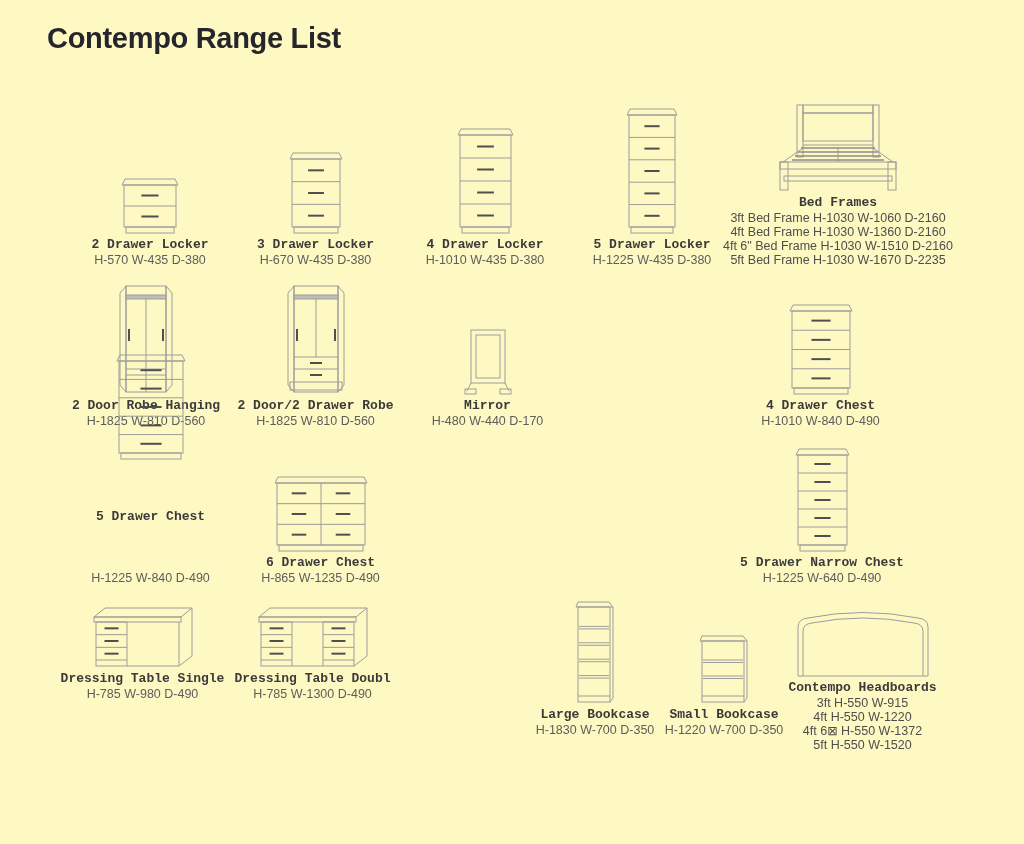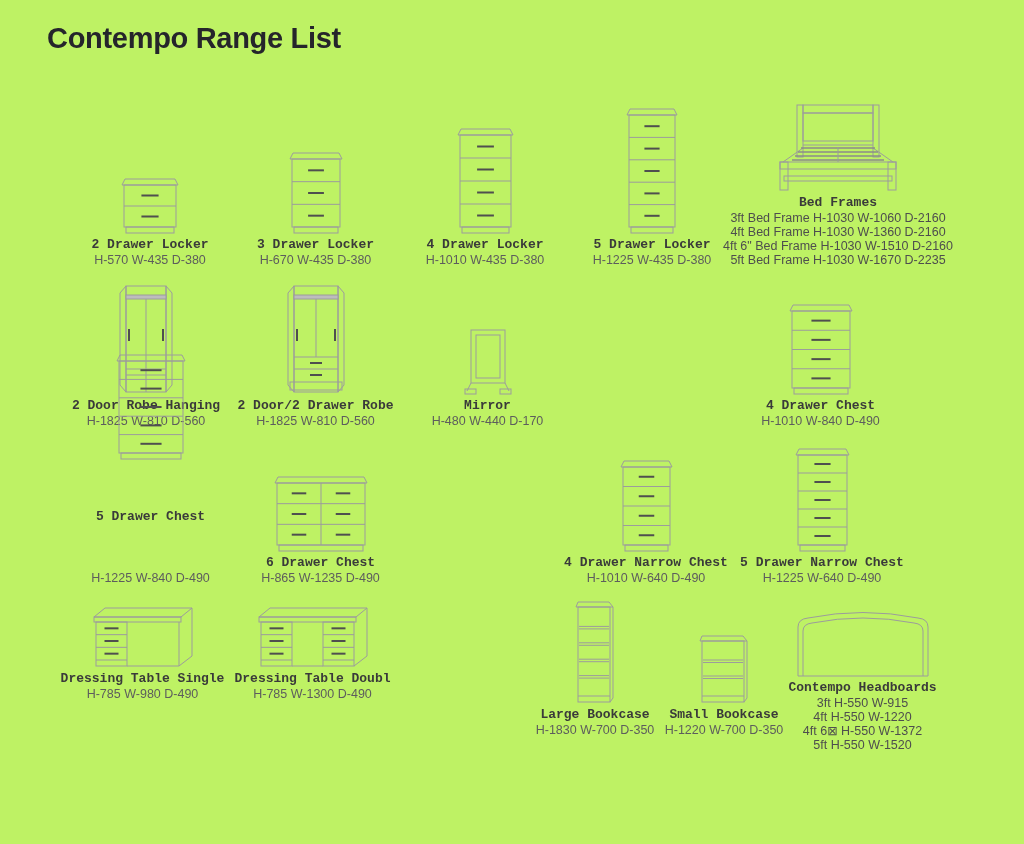--- a/index.html
+++ b/index.html
@@ -1,16 +1,16 @@
 <!DOCTYPE html>
 <html><head>
 <meta charset="utf-8">
 <style>
   html,body{margin:0;padding:0;background:#ffffff;}
-  #page{position:relative;width:1024px;height:844px;background:#bef264;overflow:hidden;
+  #page{position:relative;width:1024px;height:844px;background:#fef9c3;overflow:hidden;
         font-family:"Liberation Sans",sans-serif;}
   .title{position:absolute;left:47px;top:22px;font-size:29px;font-weight:700;
          color:#25252b;letter-spacing:-0.3px;}
   .cell{position:absolute;display:flex;flex-direction:column;justify-content:flex-end;
         align-items:center;text-align:center;}
   .art{margin-bottom:4px;line-height:0;}
   .iname{font-size:13px;font-weight:700;color:#3a3a3a;line-height:1.12;white-space:nowrap;font-family:Liberation Mono, monospace;}
   .idims{font-size:12.5px;color:#5d5d5d;line-height:1.15;white-space:nowrap;}
   .iline{font-size:12.5px;color:#4e4e4e;line-height:1.12;white-space:nowrap;}
   
@@ -230,36 +230,20 @@
           <line x1="61.74" y1="38" x2="76.26" y2="38" stroke="#4f4f4f" stroke-width="2"></line>
           <line x1="17.74" y1="58.66666666666667" x2="32.26" y2="58.66666666666667" stroke="#4f4f4f" stroke-width="2"></line>
           <line x1="61.74" y1="58.66666666666667" x2="76.26" y2="58.66666666666667" stroke="#4f4f4f" stroke-width="2"></line>
           <rect x="5" y="69" width="84" height="6" fill="none" stroke="#9c9c9c"></rect>
         </svg></div>
     <div class="iname">6 Drawer Chest</div>
     <div class="idims">H-865 W-1235 D-490</div>
   </div>
 
 
-  <div class="cell p13">
-    <div class="art"><svg width="53" height="92" viewBox="0 0 53 92" xmlns="http://www.w3.org/2000/svg">
-          <polygon points="4,1 49,1 52,7 1,7" fill="none" stroke="#9c9c9c"></polygon>
-          <rect x="3" y="7" width="47" height="78" fill="none" stroke="#9c9c9c"></rect>
-          <line x1="3" y1="26.5" x2="50" y2="26.5" stroke="#9c9c9c" stroke-width="1"></line>
-          <line x1="3" y1="46" x2="50" y2="46" stroke="#9c9c9c" stroke-width="1"></line>
-          <line x1="3" y1="65.5" x2="50" y2="65.5" stroke="#9c9c9c" stroke-width="1"></line>
-          <line x1="18.744999999999997" y1="16.75" x2="34.255" y2="16.75" stroke="#4f4f4f" stroke-width="2"></line>
-          <line x1="18.744999999999997" y1="36.25" x2="34.255" y2="36.25" stroke="#4f4f4f" stroke-width="2"></line>
-          <line x1="18.744999999999997" y1="55.75" x2="34.255" y2="55.75" stroke="#4f4f4f" stroke-width="2"></line>
-          <line x1="18.744999999999997" y1="75.25" x2="34.255" y2="75.25" stroke="#4f4f4f" stroke-width="2"></line>
-          <rect x="5" y="85" width="43" height="6" fill="none" stroke="#9c9c9c"></rect>
-        </svg></div>
-    <div class="iname">4 Drawer Narrow Chest</div>
-    <div class="idims">H-1010 W-640 D-490</div>
-  </div>
 
   <div class="cell p14">
     <div class="art"><svg width="55" height="104" viewBox="0 0 55 104" xmlns="http://www.w3.org/2000/svg">
           <polygon points="4,1 51,1 54,7 1,7" fill="none" stroke="#9c9c9c"></polygon>
           <rect x="3" y="7" width="49" height="90" fill="none" stroke="#9c9c9c"></rect>
           <line x1="3" y1="25" x2="52" y2="25" stroke="#9c9c9c" stroke-width="1"></line>
           <line x1="3" y1="43" x2="52" y2="43" stroke="#9c9c9c" stroke-width="1"></line>
           <line x1="3" y1="61" x2="52" y2="61" stroke="#9c9c9c" stroke-width="1"></line>
           <line x1="3" y1="79" x2="52" y2="79" stroke="#9c9c9c" stroke-width="1"></line>
           <line x1="19.415" y1="16" x2="35.585" y2="16" stroke="#4f4f4f" stroke-width="2"></line>

